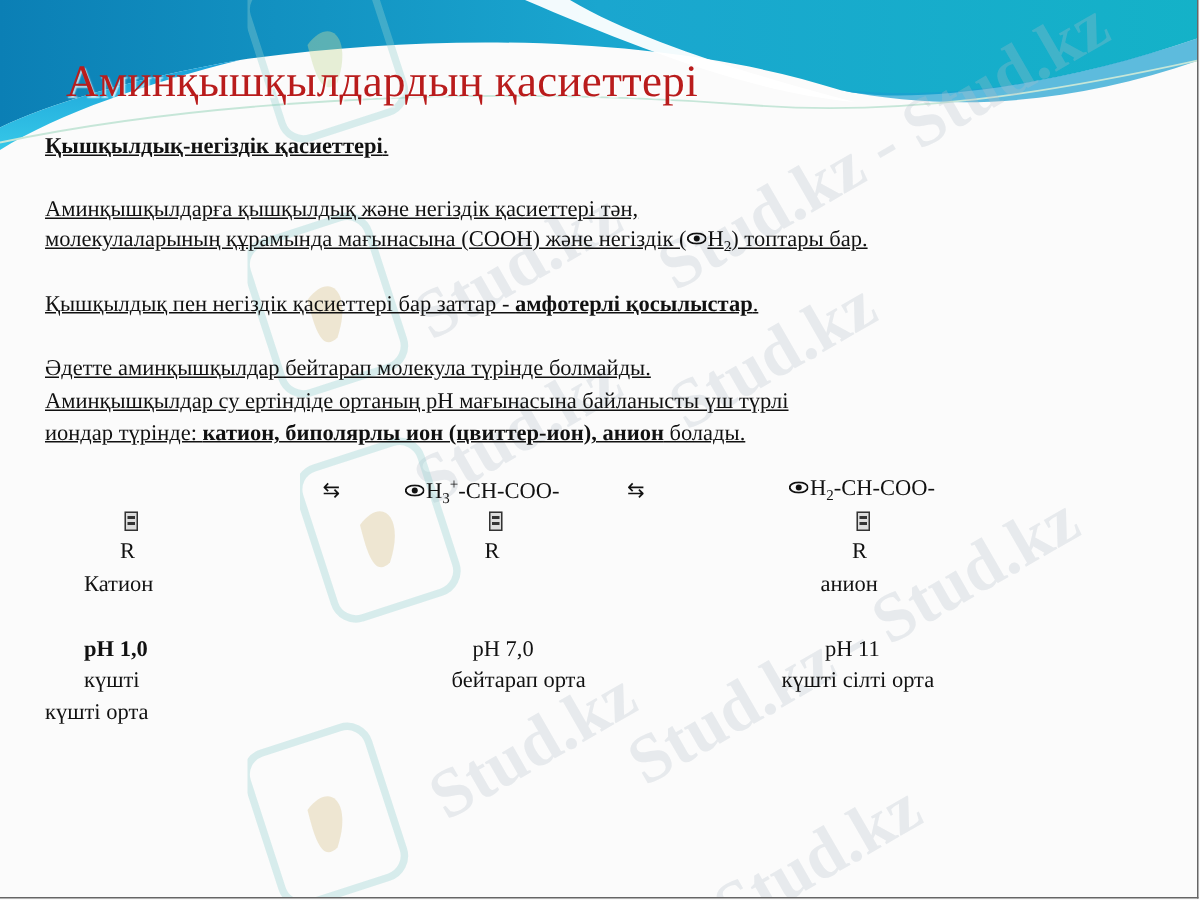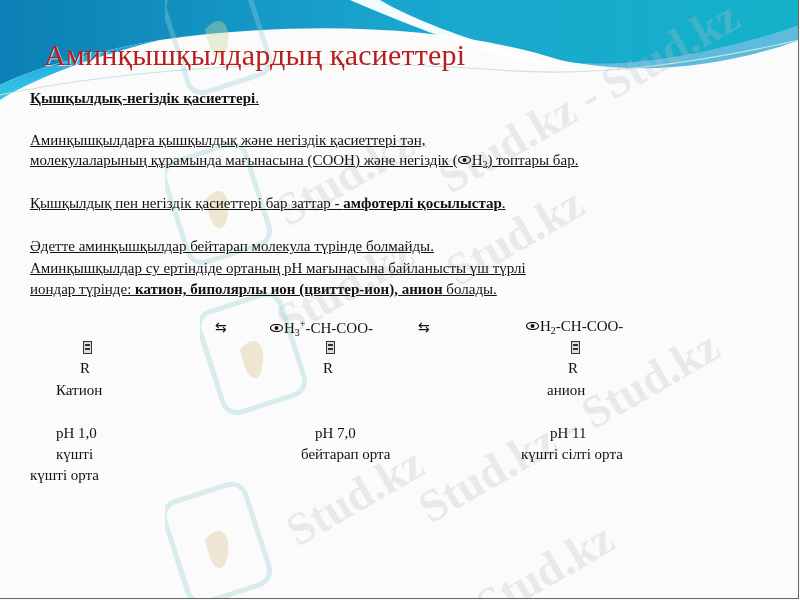--- a/index.html
+++ b/index.html
@@ -90,21 +90,21 @@
 
   <div class="body-text" style="top:193px;"><span>Қышқылдық пен  негіздік қасиеттері бар заттар - </span><span class="b">амфотерлі қосылыстар</span><span>.</span></div>
 
   <div class="body-text" style="top:236px;">Әдетте аминқышқылдар бейтарап молекула түрінде болмайды.</div>
   <div class="body-text" style="top:258px;">Аминқышқылдар су ертіндіде  ортаның рН мағынасына байланысты үш түрлі</div>
   <div class="body-text" style="top:279px;"><span>иондар түрінде: </span><span class="b">катион, биполярлы ион (цвиттер-ион), анион</span><span> болады.</span></div>
 
   <div class="chem" style="left:83px;top:341px;"><span class="box"></span></div>
   <div class="chem" style="left:80px;top:360px;">R</div>
   <div class="chem" style="left:56px;top:382px;">Катион</div>
-  <div class="chem" style="left:56px;top:425px;">pH 1,0</div>
+  <div class="chem" style="left:56px;top:425px;font-weight:bold;">pH 1,0</div>
   <div class="chem" style="left:56px;top:446px;">күшті</div>
   <div class="chem" style="left:30px;top:467px;">күшті орта</div>
 
   <div class="arrow" style="left:215px;top:319px;">⇆</div>
 
   <div class="chem" style="left:270px;top:318px;"><svg class="eye" viewBox="0 0 13 8">
         <ellipse cx="6.5" cy="4" rx="6" ry="3.5" fill="none" stroke="#111" stroke-width="1.2"></ellipse>
         <circle cx="6.5" cy="4" r="2" fill="#111"></circle>
       </svg><span>H</span><sub>3</sub><sup>+</sup><span>-CH-COO-</span></div>
   <div class="chem" style="left:326px;top:341px;"><span class="box"></span></div>

